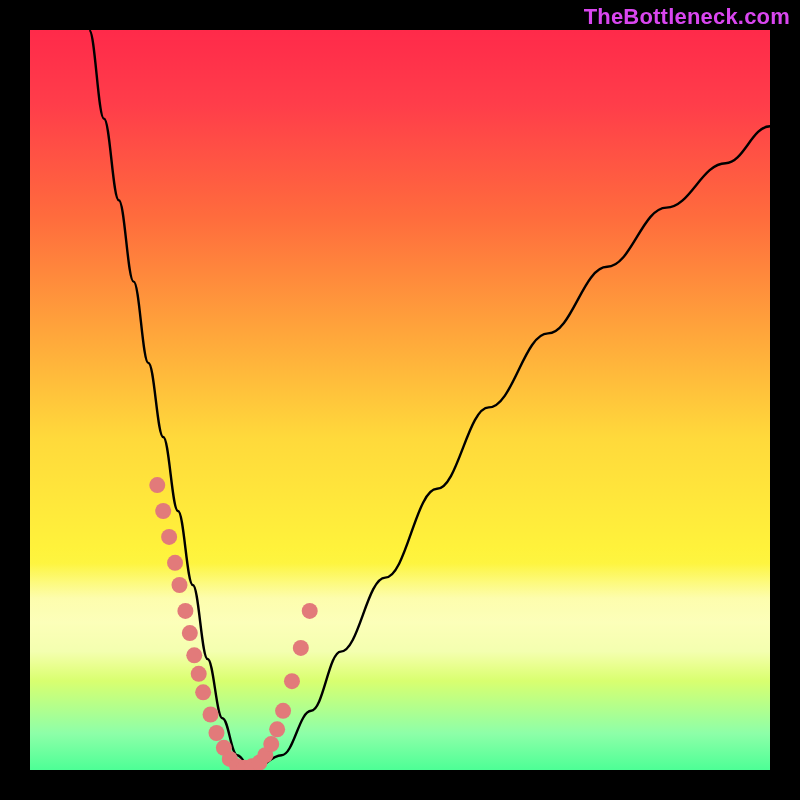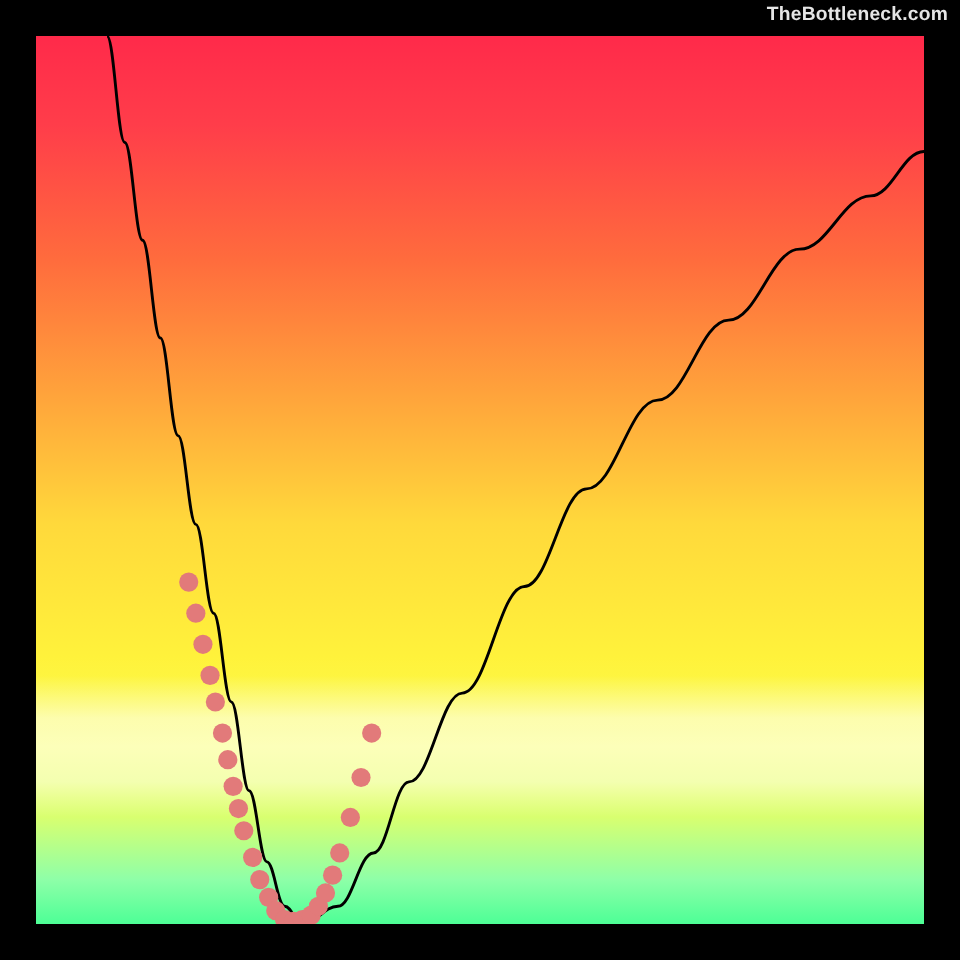--- a/index.html
+++ b/index.html
@@ -39,23 +39,23 @@
       rgba(255,255,255,0.55) 30%,
       rgba(255,255,255,0.60) 50%,
       rgba(255,255,255,0.50) 75%,
       rgba(255,255,255,0) 100%);
   }
   .watermark {
     position: absolute;
     top: 4px;
     right: 10px;
     font-family: Arial, Helvetica, sans-serif;
-    font-size: 16px;
+    font-size: 22px;
     font-weight: 600;
-    color: #e5e5e5;
+    color: #d946ef;
     letter-spacing: 0.2px;
   }
   svg.curve {
     position: absolute;
     left: 0;
     top: 0;
     width: 740px;
     height: 740px;
   }
 </style>

